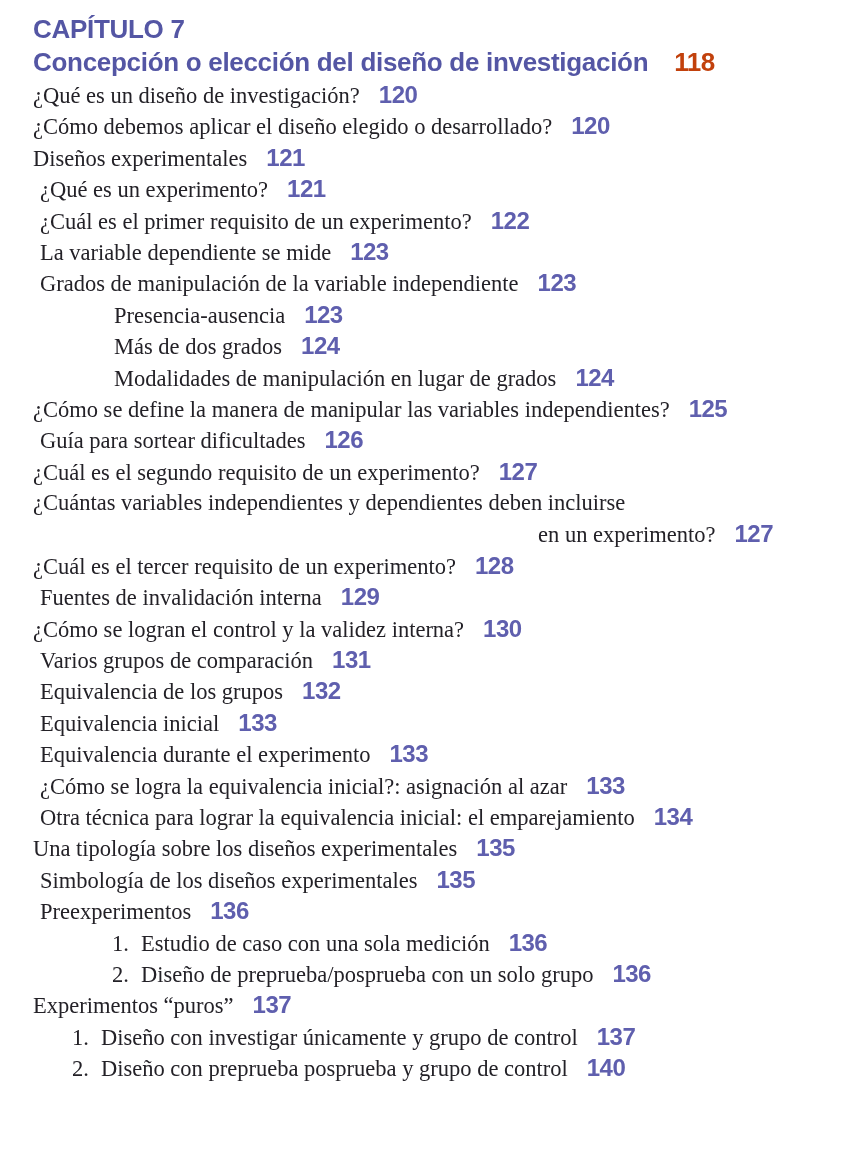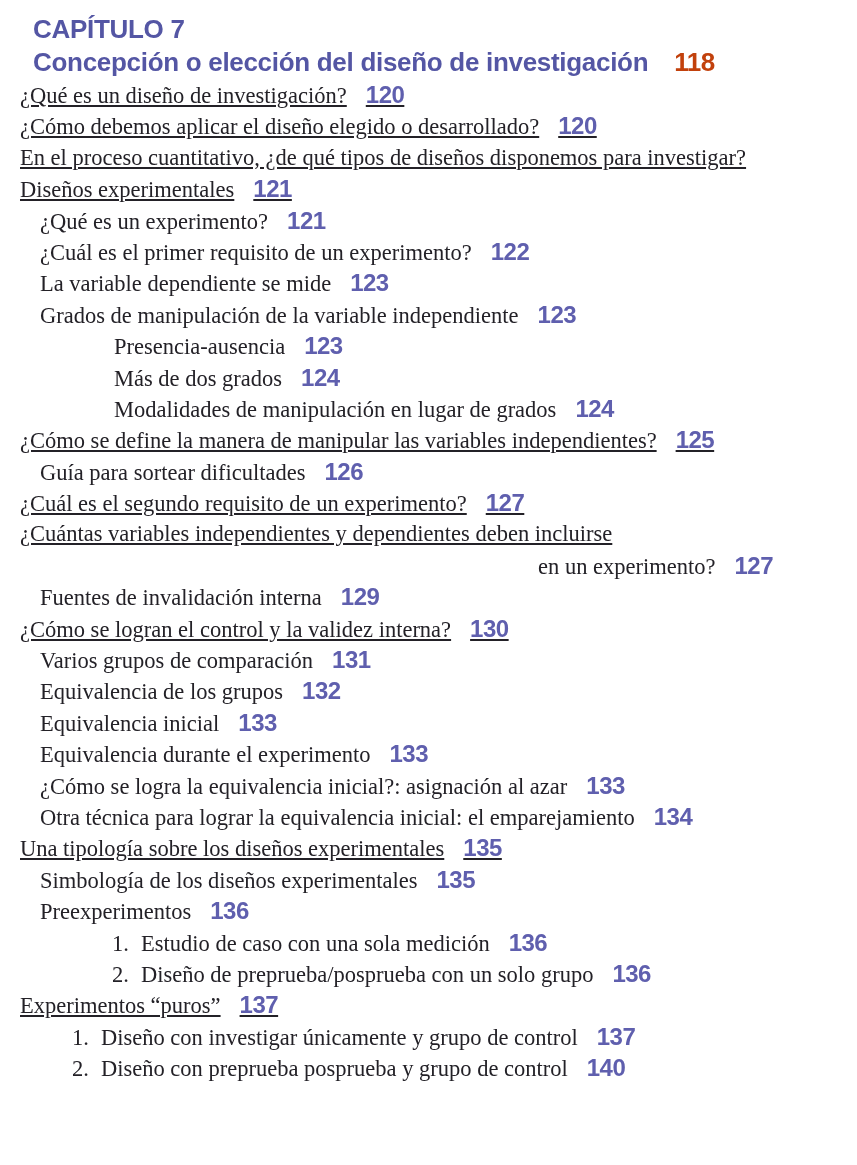--- a/index.html
+++ b/index.html
@@ -33,21 +33,21 @@
     margin-left: 26px;
     color: #c2410c;
     letter-spacing: -0.5px;
   }
   .row {
     font-size: 22.5px;
     line-height: 31.4px;
     height: 31.4px;
     white-space: nowrap;
   }
-  .l0  { padding-left: 20px; text-decoration: underline; }
+  .l0  { padding-left: 33px; }
   .l0c { padding-left: 55px; text-align: right; }
   .l1  { padding-left: 40px; }
   .l2  { padding-left: 114px; }
   .n1  { padding-left: 72px; }
   .n2  { padding-left: 112px; }
   .num {
     display: inline-block;
     width: 29px;
   }
   .pg {
@@ -63,34 +63,34 @@
 <body>
 
 <div class="page">
   <div class="chapter-label">CAPÍTULO 7</div>
   <div class="chapter-title-row">
     <span class="chapter-title">Concepción o elección del diseño de investigación</span><span class="chapter-page">118</span>
   </div>
   <div id="entries">
       <div class="row l0"><span class="txt">¿Qué es un diseño de investigación?</span><span class="pg">120</span></div>
       <div class="row l0"><span class="txt">¿Cómo debemos aplicar el diseño elegido o desarrollado?</span><span class="pg">120</span></div>
-      <div class="row l0"><span class="txt">En el proceso cuantitativo, ¿de qué tipos de diseños disponemos para investigar?</span></div>
       <div class="row l0"><span class="txt">Diseños experimentales</span><span class="pg">121</span></div>
       <div class="row l1"><span class="txt">¿Qué es un experimento?</span><span class="pg">121</span></div>
       <div class="row l1"><span class="txt">¿Cuál es el primer requisito de un experimento?</span><span class="pg">122</span></div>
       <div class="row l1"><span class="txt">La variable dependiente se mide</span><span class="pg">123</span></div>
       <div class="row l1"><span class="txt">Grados de manipulación de la variable independiente</span><span class="pg">123</span></div>
       <div class="row l2"><span class="txt">Presencia-ausencia</span><span class="pg">123</span></div>
       <div class="row l2"><span class="txt">Más de dos grados</span><span class="pg">124</span></div>
       <div class="row l2"><span class="txt">Modalidades de manipulación en lugar de grados</span><span class="pg">124</span></div>
       <div class="row l0"><span class="txt">¿Cómo se define la manera de manipular las variables independientes?</span><span class="pg">125</span></div>
       <div class="row l1"><span class="txt">Guía para sortear dificultades</span><span class="pg">126</span></div>
       <div class="row l0"><span class="txt">¿Cuál es el segundo requisito de un experimento?</span><span class="pg">127</span></div>
       <div class="row l0"><span class="txt">¿Cuántas variables independientes y dependientes deben incluirse</span></div>
       <div class="row l0c"><span class="txt">en un experimento?</span><span class="pg">127</span></div>
+      <div class="row l0"><span class="txt">¿Cuál es el tercer requisito de un experimento?</span><span class="pg">128</span></div>
       <div class="row l1"><span class="txt">Fuentes de invalidación interna</span><span class="pg">129</span></div>
       <div class="row l0"><span class="txt">¿Cómo se logran el control y la validez interna?</span><span class="pg">130</span></div>
       <div class="row l1"><span class="txt">Varios grupos de comparación</span><span class="pg">131</span></div>
       <div class="row l1"><span class="txt">Equivalencia de los grupos</span><span class="pg">132</span></div>
       <div class="row l1"><span class="txt">Equivalencia inicial</span><span class="pg">133</span></div>
       <div class="row l1"><span class="txt">Equivalencia durante el experimento</span><span class="pg">133</span></div>
       <div class="row l1"><span class="txt">¿Cómo se logra la equivalencia inicial?: asignación al azar</span><span class="pg">133</span></div>
       <div class="row l1"><span class="txt">Otra técnica para lograr la equivalencia inicial: el emparejamiento</span><span class="pg">134</span></div>
       <div class="row l0"><span class="txt">Una tipología sobre los diseños experimentales</span><span class="pg">135</span></div>
       <div class="row l1"><span class="txt">Simbología de los diseños experimentales</span><span class="pg">135</span></div>

